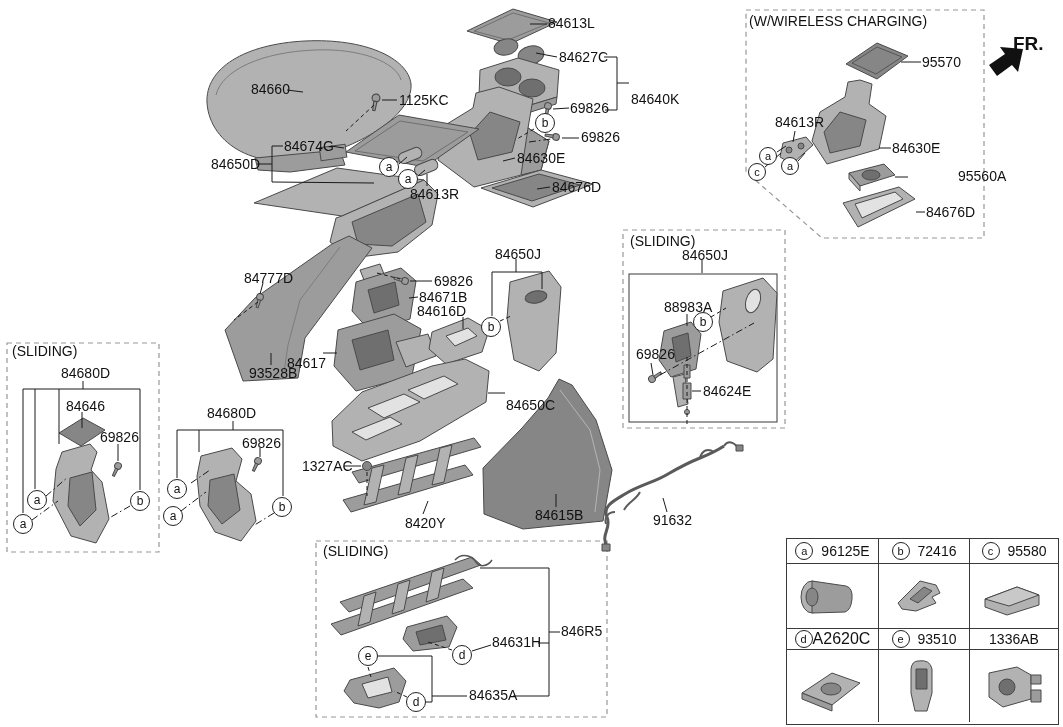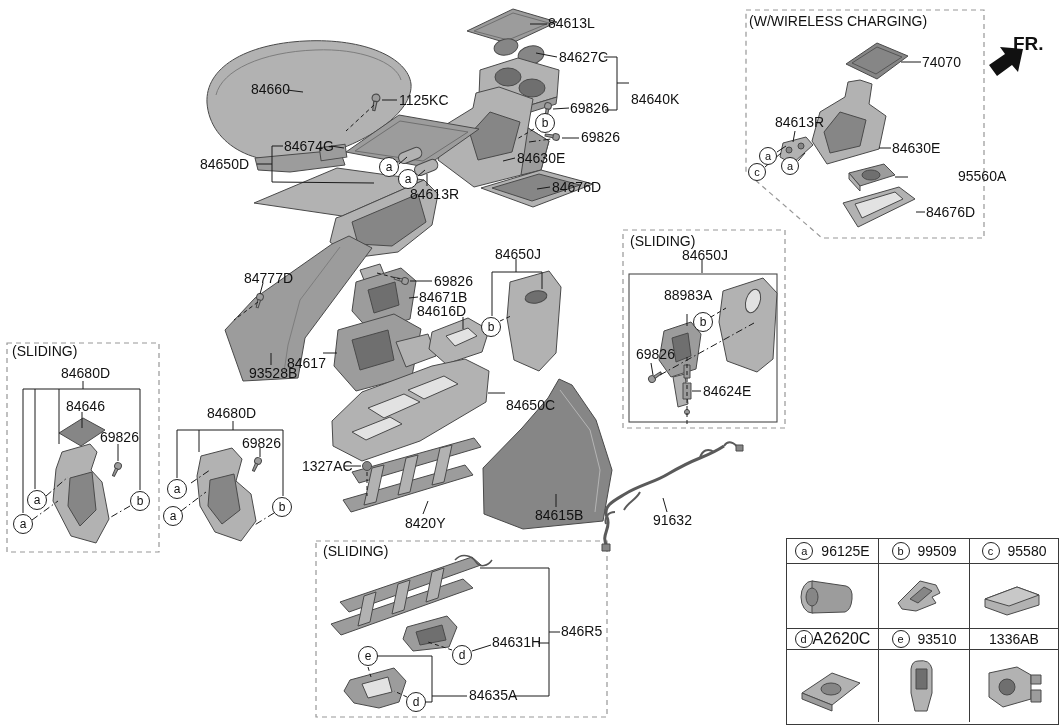--- a/index.html
+++ b/index.html
@@ -295,51 +295,51 @@
 
 <div class="plabel" style="left:548px;top:16px">84613L</div>
 <div class="plabel" style="left:559px;top:50px">84627C</div>
 <div class="plabel" style="left:631px;top:92px">84640K</div>
 <div class="plabel" style="left:570px;top:101px">69826</div>
 <div class="plabel" style="left:251px;top:82px">84660</div>
 <div class="plabel" style="left:399px;top:93px">1125KC</div>
 <div class="plabel" style="left:581px;top:130px">69826</div>
 <div class="plabel" style="left:517px;top:151px">84630E</div>
 <div class="plabel" style="left:284px;top:139px">84674G</div>
-<div class="plabel" style="left:200px;top:157px">84650D</div>
+<div class="plabel" style="left:211px;top:157px">84650D</div>
 <div class="plabel" style="left:410px;top:187px">84613R</div>
 <div class="plabel" style="left:552px;top:180px">84676D</div>
 <div class="plabel" style="left:244px;top:271px">84777D</div>
 <div class="plabel" style="left:434px;top:274px">69826</div>
 <div class="plabel" style="left:419px;top:290px">84671B</div>
 <div class="plabel" style="left:495px;top:247px">84650J</div>
 <div class="plabel" style="left:417px;top:304px">84616D</div>
 <div class="plabel" style="left:287px;top:356px">84617</div>
 <div class="plabel" style="left:249px;top:366px">93528B</div>
 <div class="plabel" style="left:506px;top:398px">84650C</div>
 <div class="plabel" style="left:302px;top:459px">1327AC</div>
 <div class="plabel" style="left:405px;top:516px">8420Y</div>
 <div class="plabel" style="left:535px;top:508px">84615B</div>
 <div class="plabel" style="left:653px;top:513px">91632</div>
 
-<div class="plabel" style="left:922px;top:55px">74070</div>
+<div class="plabel" style="left:922px;top:55px">95570</div>
 <div class="plabel" style="left:775px;top:115px">84613R</div>
 <div class="plabel" style="left:892px;top:141px">84630E</div>
 <div class="plabel" style="left:958px;top:169px">95560A</div>
 <div class="plabel" style="left:926px;top:205px">84676D</div>
 
 <div class="plabel" style="left:61px;top:366px">84680D</div>
 <div class="plabel" style="left:66px;top:399px">84646</div>
 <div class="plabel" style="left:100px;top:430px">69826</div>
 
 <div class="plabel" style="left:207px;top:406px">84680D</div>
 <div class="plabel" style="left:242px;top:436px">69826</div>
 
 <div class="plabel" style="left:682px;top:248px">84650J</div>
-<div class="plabel" style="left:664px;top:288px">88983A</div>
+<div class="plabel" style="left:664px;top:300px">88983A</div>
 <div class="plabel" style="left:636px;top:347px">69826</div>
 <div class="plabel" style="left:703px;top:384px">84624E</div>
 
 <div class="plabel" style="left:561px;top:624px">846R5</div>
 <div class="plabel" style="left:492px;top:635px">84631H</div>
 <div class="plabel" style="left:469px;top:688px">84635A</div>
 
 <div class="callout" style="left:535px;top:113px">b</div>
 <div class="callout" style="left:379px;top:157px">a</div>
 <div class="callout" style="left:398px;top:169px">a</div>
@@ -358,21 +358,21 @@
 <div class="callout" style="left:358px;top:646px">e</div>
 <div class="callout" style="left:406px;top:692px">d</div>
 
 <div class="legend">
   <div class="lgc lgh">
     <span class="lgkey">a</span>
     <span>96125E</span>
   </div>
   <div class="lgc lgh bl">
     <span class="lgkey">b</span>
-    <span>99509</span>
+    <span>72416</span>
   </div>
   <div class="lgc lgh bl">
     <span class="lgkey">c</span>
     <span>95580</span>
   </div>
 
   <div class="lgc bt">
     <svg width="89" height="63" viewBox="0 0 89 63">
       <ellipse class="ol fB" cx="24" cy="32" rx="11" ry="16"></ellipse>
       <path class="ol fC" d="M24,16 L58,21 Q65,23 64,34 Q63,45 57,47 L24,48 Z"></path>

